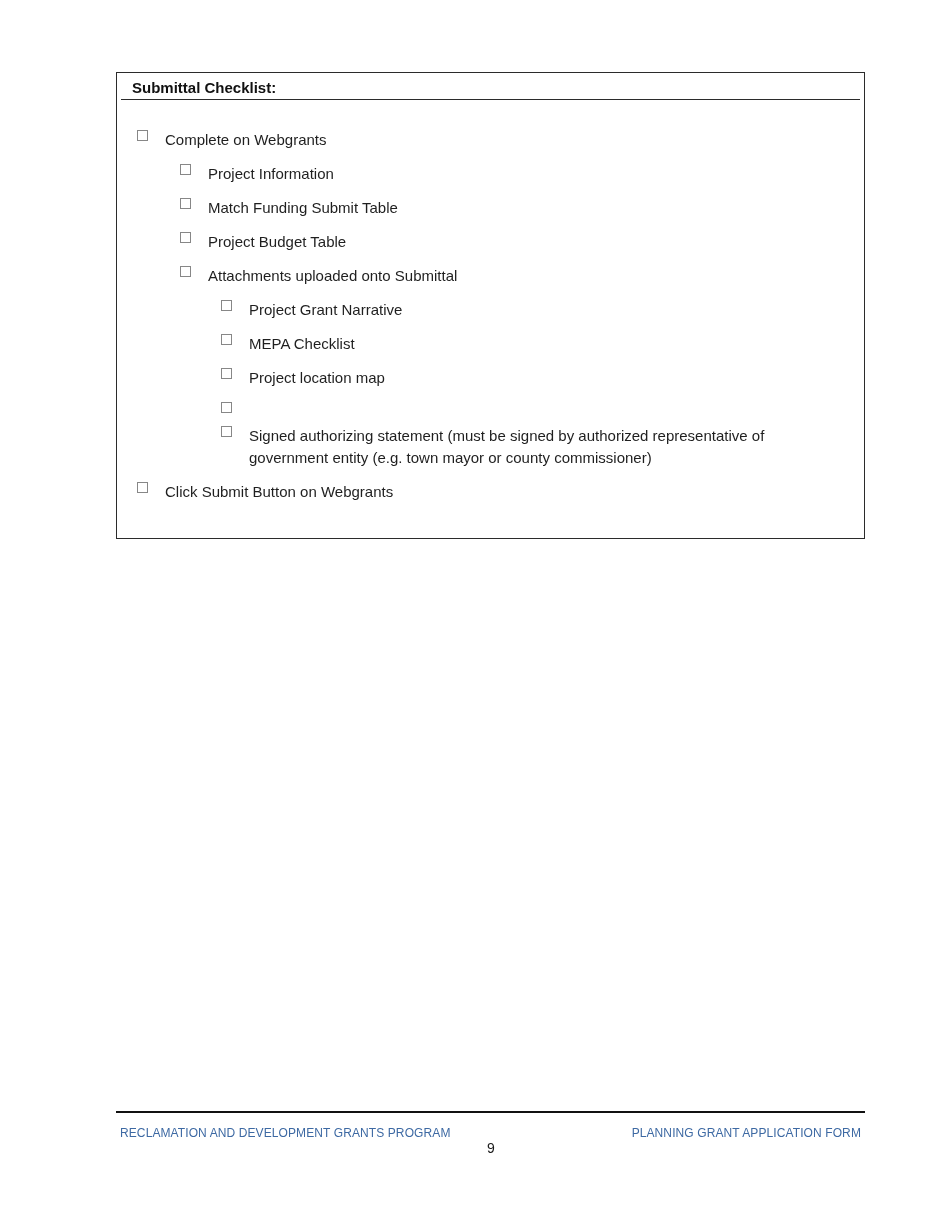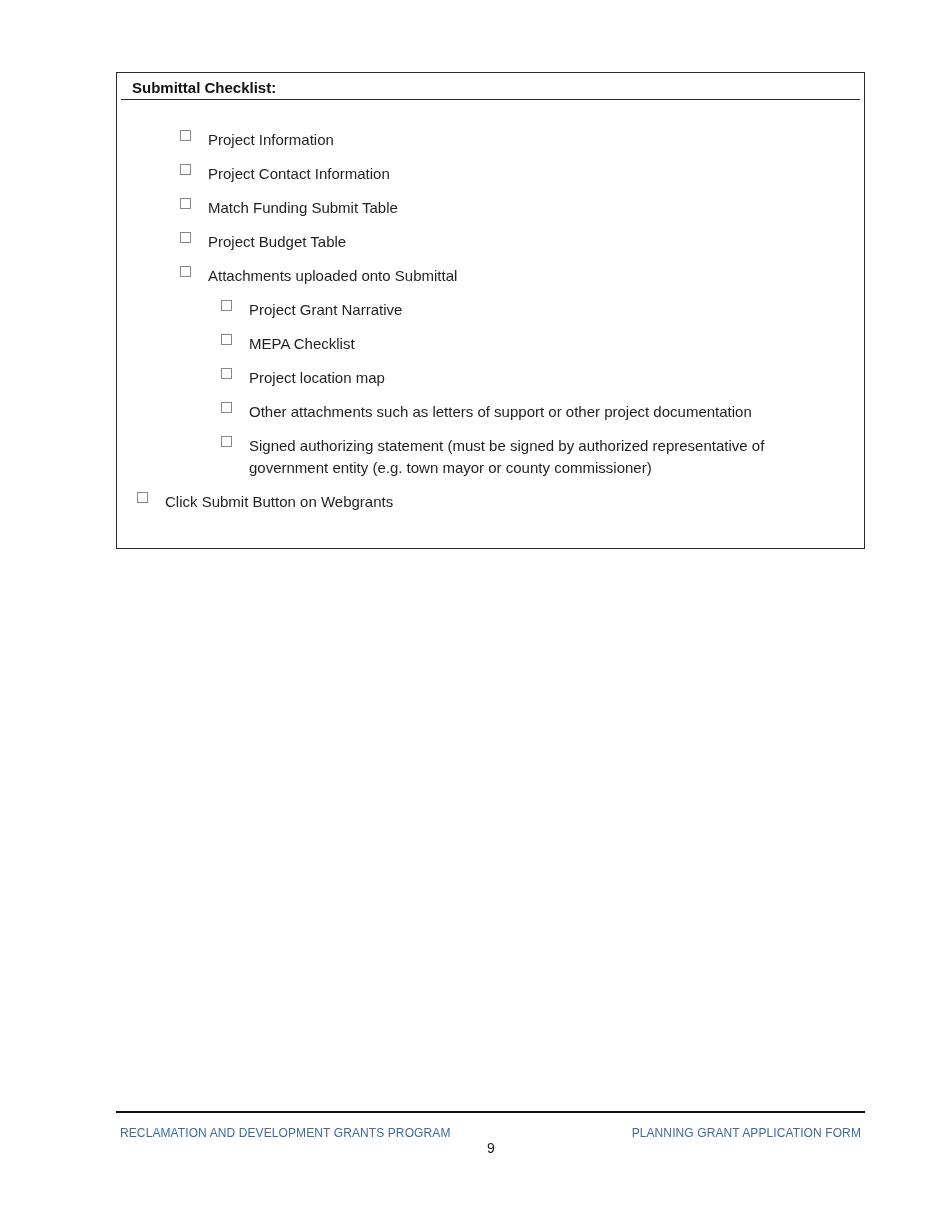--- a/index.html
+++ b/index.html
@@ -86,27 +86,27 @@
   }
 </style>
 </head>
 <body>
 
 <div class="page">
 
   <section class="checklist-table">
     <header class="checklist-header">Submittal Checklist:</header>
     <div class="checklist-body" id="checklist-body">
+        <div class="check-row level-1">
+          <span class="checkbox"></span>
+          <span class="check-label">Complete on Webgrants</span>
+        </div>
         <div class="check-row level-2">
           <span class="checkbox"></span>
           <span class="check-label">Project Information</span>
-        </div>
-        <div class="check-row level-2">
-          <span class="checkbox"></span>
-          <span class="check-label">Project Contact Information</span>
         </div>
         <div class="check-row level-2">
           <span class="checkbox"></span>
           <span class="check-label">Match Funding Submit Table</span>
         </div>
         <div class="check-row level-2">
           <span class="checkbox"></span>
           <span class="check-label">Project Budget Table</span>
         </div>
         <div class="check-row level-2">
@@ -120,21 +120,20 @@
         <div class="check-row level-3">
           <span class="checkbox"></span>
           <span class="check-label">MEPA Checklist</span>
         </div>
         <div class="check-row level-3">
           <span class="checkbox"></span>
           <span class="check-label">Project location map</span>
         </div>
         <div class="check-row level-3">
           <span class="checkbox"></span>
-          <span class="check-label">Other attachments such as letters of support or other project documentation</span>
         </div>
         <div class="check-row level-3">
           <span class="checkbox"></span>
           <span class="check-label">Signed authorizing statement (must be signed by authorized representative of government entity (e.g. town mayor or county commissioner)</span>
         </div>
         <div class="check-row level-1">
           <span class="checkbox"></span>
           <span class="check-label">Click Submit Button on Webgrants</span>
         </div>
       </div>

